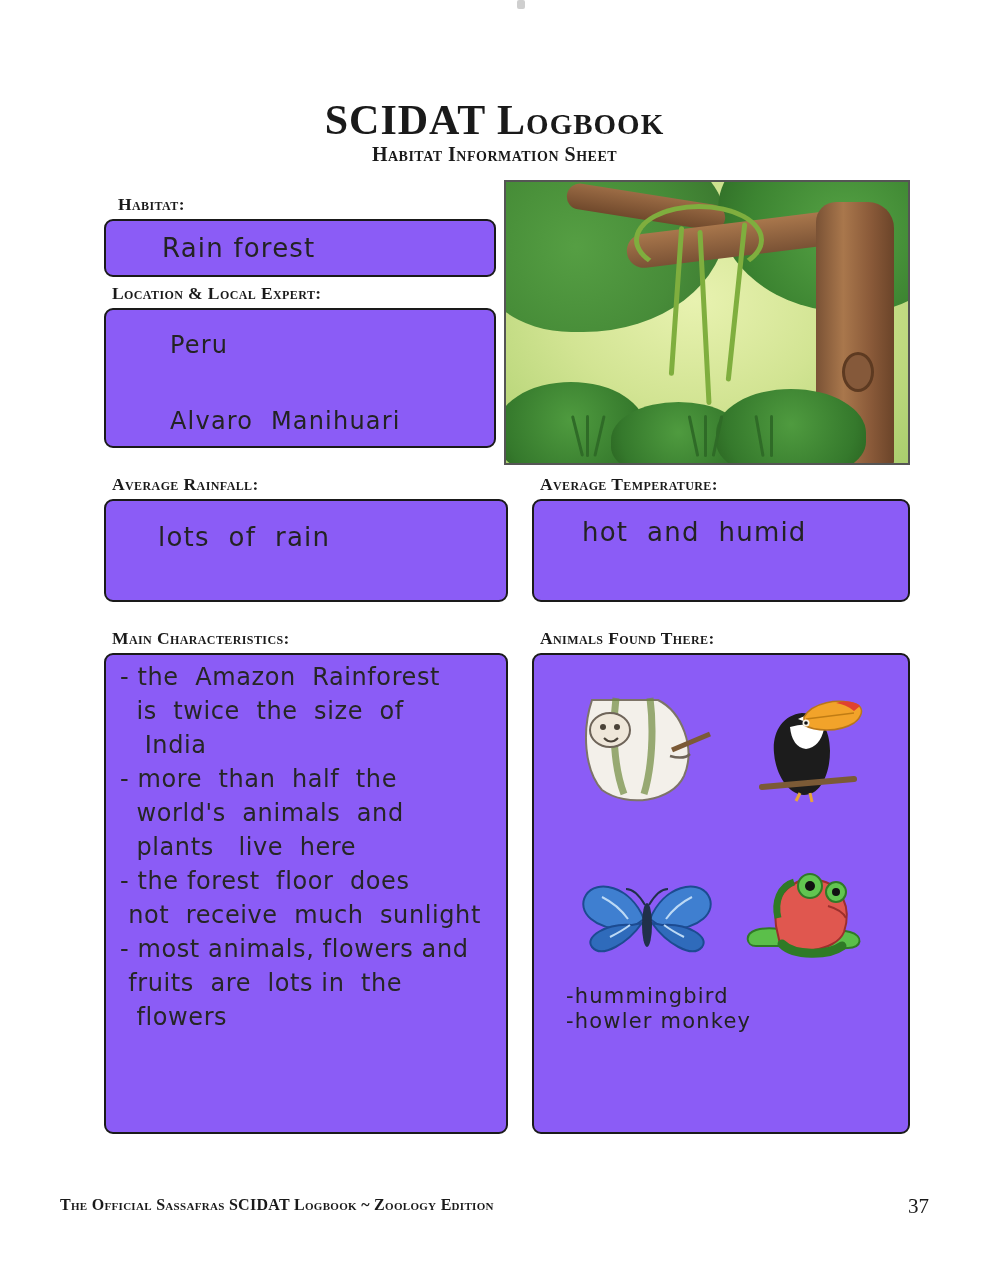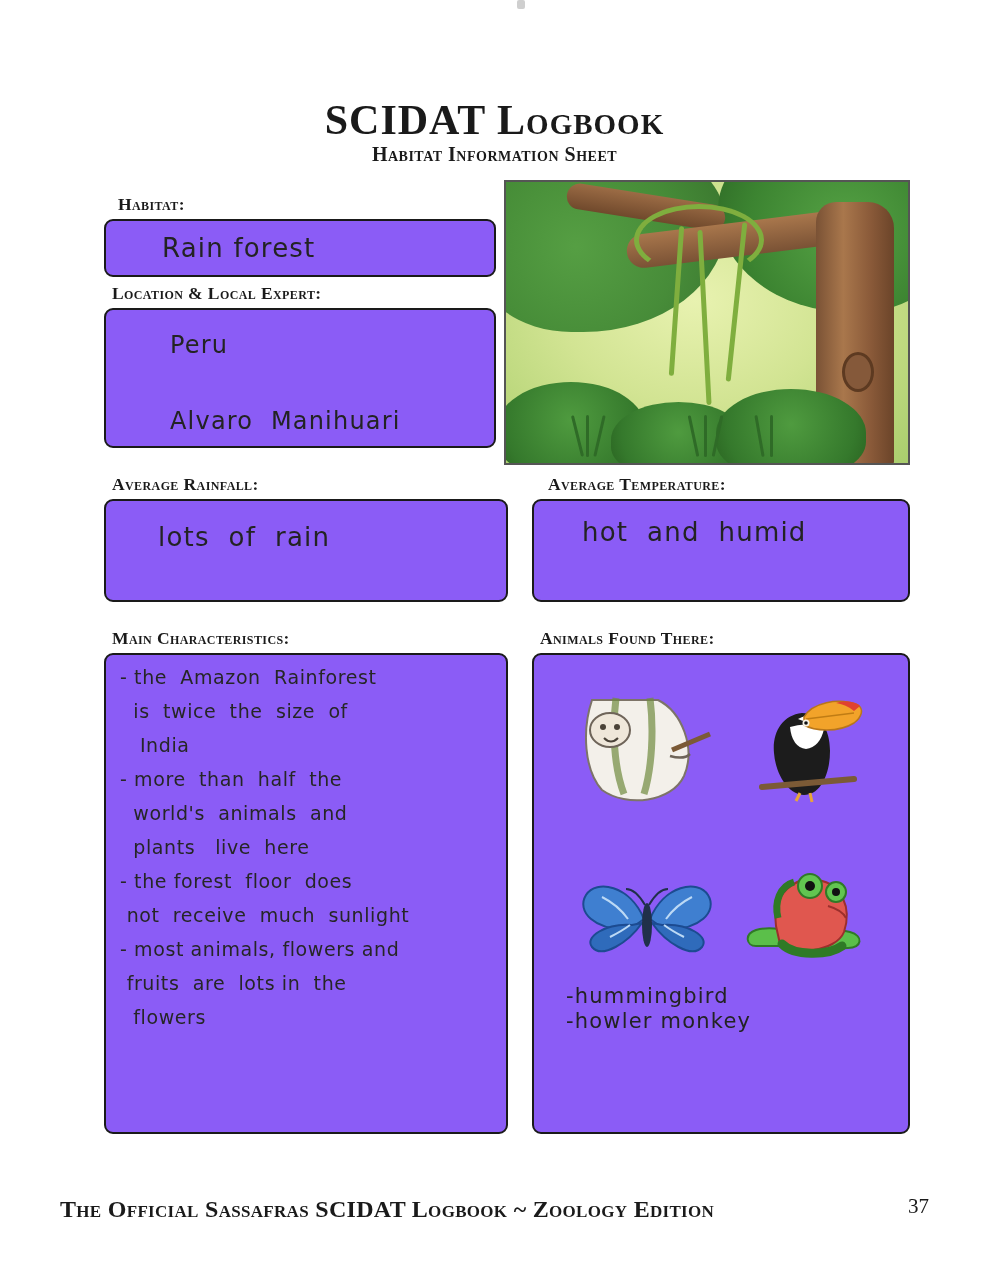--- a/index.html
+++ b/index.html
@@ -83,21 +83,21 @@
   .hand-lg { font-size: 26px; }
   .hand-md { font-size: 24px; }
   .hand-sm { font-size: 21px; }
 
   .chars {
     position: absolute;
     left: 120px;
     top: 660px;
     width: 395px;
     font-family: "DejaVu Sans", sans-serif;
-    font-size: 19px;
+    font-size: 24px;
     line-height: 34px;
     color: #262626;
     letter-spacing: 0.6px;
   }
   .chars div { white-space: pre; }
 
   
   .pic {
     position: absolute;
     left: 504px;
@@ -190,21 +190,21 @@
   
   .animal { position: absolute; }
 
   
   .footer {
     position: absolute;
     left: 60px;
     top: 1196px;
     font-family: "Liberation Serif", serif;
     font-weight: bold;
-    font-size: 24px;
+    font-size: 16px;
     font-variant: small-caps;
     letter-spacing: 0.3px;
     color: #1a1a1a;
   }
   .pageno {
     position: absolute;
     right: 60px;
     top: 1194px;
     font-family: Liberation Serif, serif;
     font-size: 21px;
@@ -264,21 +264,21 @@
     <div class="grass" style="left:210px; transform:rotate(12deg);"></div>
     <div class="grass" style="left:252px; transform:rotate(-10deg);"></div>
     <div class="grass" style="left:264px;"></div>
   </div>
 
   <div class="flabel" style="left:112px; top:474px;">Average Rainfall:</div>
   <div class="box" style="left:104px; top:499px; width:404px; height:103px;">
     <div class="hand hand-lg" style="left:52px; top:21px; position:absolute;">lots  of  rain</div>
   </div>
 
-  <div class="flabel" style="left:540px; top:474px;margin-left:8px;">Average Temperature:</div>
+  <div class="flabel" style="left:540px; top:474px;">Average Temperature:</div>
   <div class="box" style="left:532px; top:499px; width:378px; height:103px;">
     <div class="hand hand-lg" style="left:48px; top:16px; position:absolute;">hot  and  humid</div>
   </div>
 
   <div class="flabel" style="left:112px; top:628px;">Main Characteristics:</div>
   <div class="box" style="left:104px; top:653px; width:404px; height:481px;"></div>
   <div class="chars">
     <div>- the  Amazon  Rainforest</div>
     <div>  is  twice  the  size  of</div>
     <div>   India</div>

